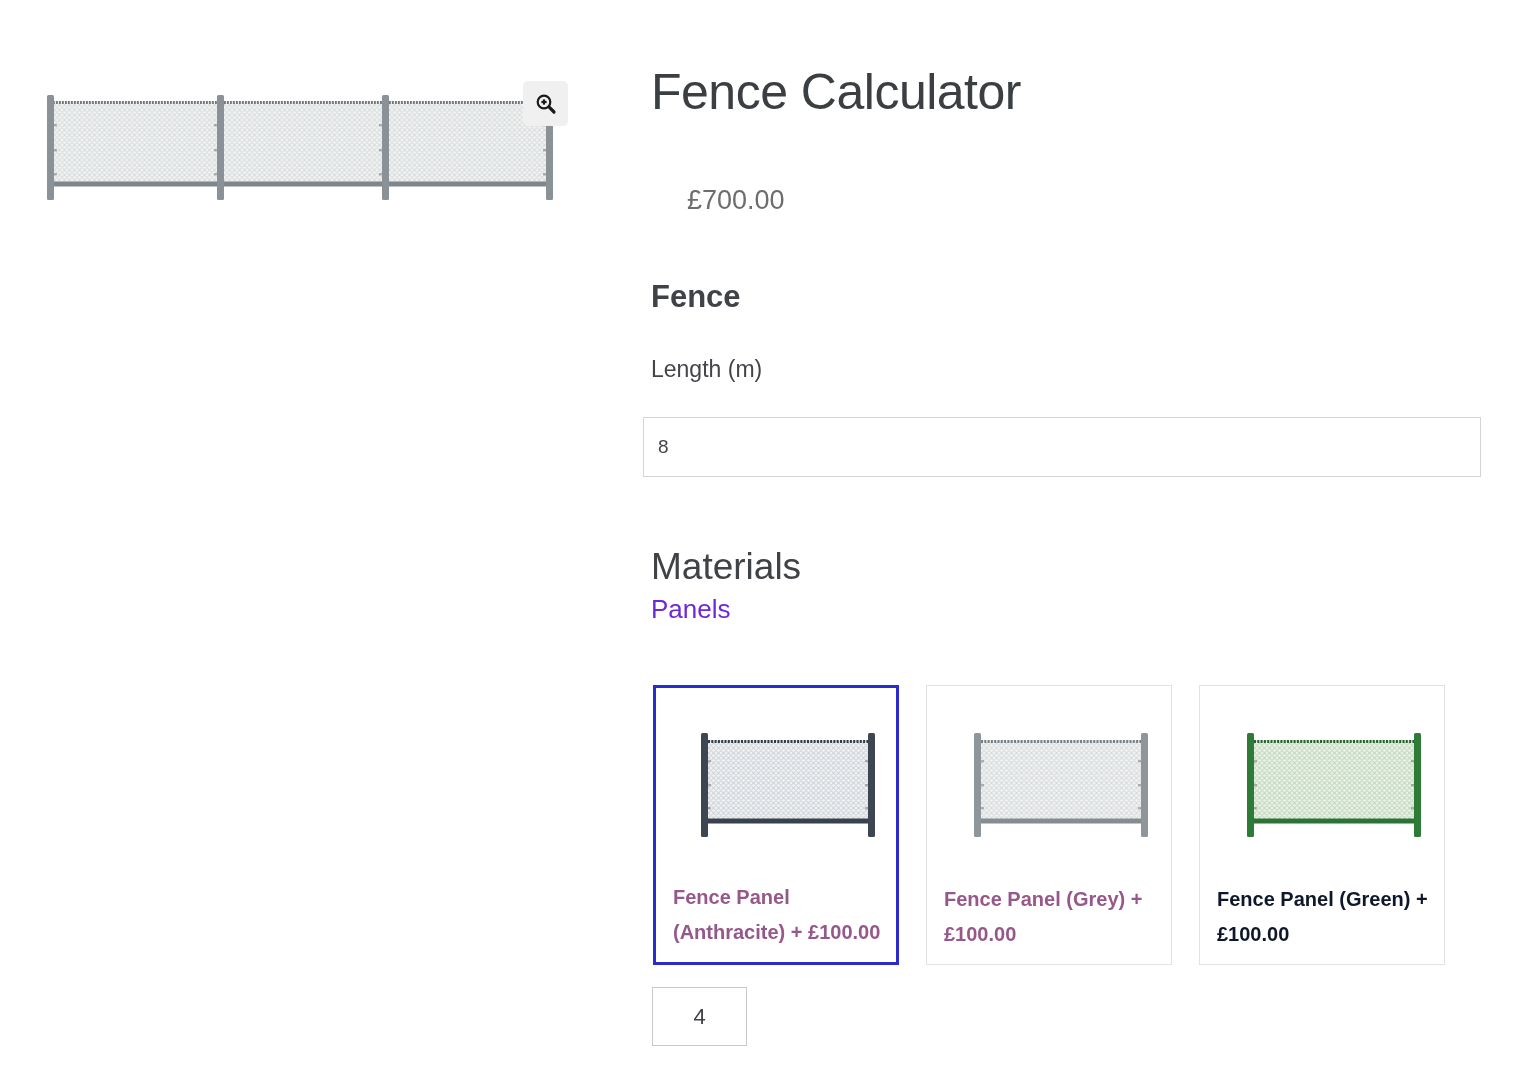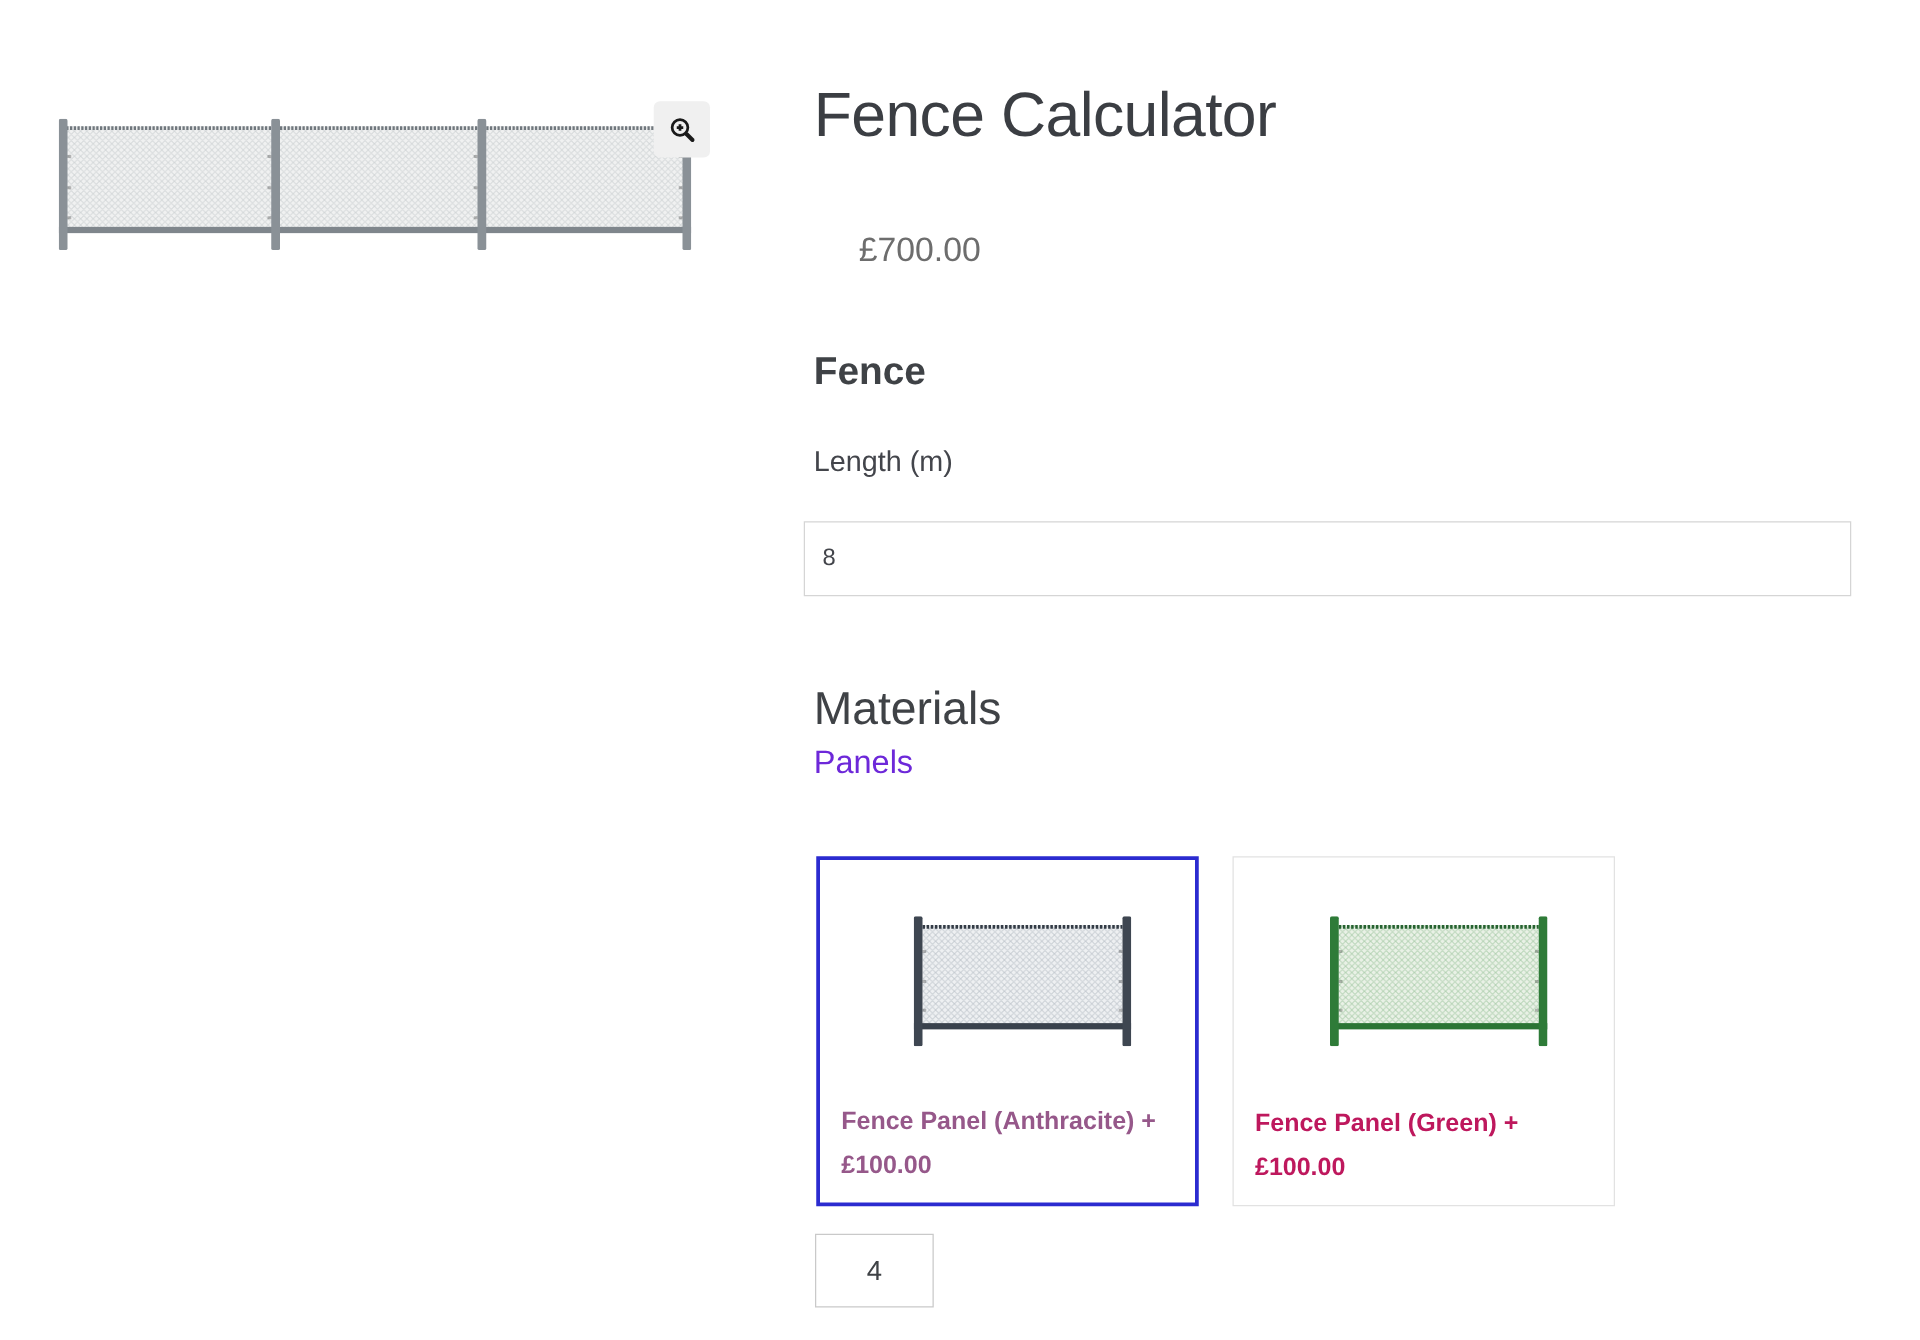--- a/index.html
+++ b/index.html
@@ -39,21 +39,21 @@
     width: 838px; height: 60px;
     border: 1px solid #d5d5d5; background: #fff;
     padding: 0 14px; font-size: 19px; color: #43454b;
     font-family: "Liberation Sans", sans-serif;
     outline: none;
   }
 
   
   .cards { position: absolute; left: 653px; top: 685px; display: flex; gap: 27px; }
   .card {
-    width: 306px; height: 280px;
+    width: 246px; height: 280px;
     background: #fff;
     border: 1px solid #e2e2e2;
     position: relative;
     cursor: pointer;
     padding-left: 24px;
   }
   .card.selected { border-width: 3px; }
   .card-fence { display: block; margin: 47px auto 0; width: 174px; height: 104px; }
   .card.selected .card-fence { margin-top: 45px; }
   .card-label {
@@ -155,35 +155,53 @@
           <rect x="7" y="51" width="3" height="2.4"></rect>
           <rect x="7" y="74" width="3" height="2.4"></rect>
         <rect x="164" y="27" width="3" height="2.4"></rect>
           <rect x="164" y="51" width="3" height="2.4"></rect>
           <rect x="164" y="74" width="3" height="2.4"></rect>
       </g>
     </svg>
     <div class="card-label" style="color: rgb(150, 88, 138);">Fence Panel (Anthracite) + £100.00</div>
   </div>
 
+  <div class="card">
+    <svg class="card-fence" viewBox="0 0 174 104">
+      <rect x="7" y="7" width="160" height="81" fill="url(#mesh1)"></rect>
+      <line x1="7" y1="8.5" x2="167" y2="8.5" stroke-width="3" stroke-dasharray="2 1.3" stroke="#787f85"></line>
+      <rect x="0" y="85.5" width="174" height="5" fill="#858c92"></rect>
+      <rect x="0" y="0" width="7" height="104" rx="1.5" fill="#8f969b"></rect>
+      <rect x="167" y="0" width="7" height="104" rx="1.5" fill="#8f969b"></rect>
+      <g fill="rgba(0,0,0,0.25)">
+        <rect x="7" y="27" width="3" height="2.4"></rect>
+          <rect x="7" y="51" width="3" height="2.4"></rect>
+          <rect x="7" y="74" width="3" height="2.4"></rect>
+        <rect x="164" y="27" width="3" height="2.4"></rect>
+          <rect x="164" y="51" width="3" height="2.4"></rect>
+          <rect x="164" y="74" width="3" height="2.4"></rect>
+      </g>
+    </svg>
+    <div class="card-label" style="color: rgb(150, 88, 138);">Fence Panel (Grey) + £100.00</div>
+  </div>
 
   <div class="card">
     <svg class="card-fence" viewBox="0 0 174 104">
       <rect x="7" y="7" width="160" height="81" fill="url(#mesh2)"></rect>
       <line x1="7" y1="8.5" x2="167" y2="8.5" stroke-width="3" stroke-dasharray="2 1.3" stroke="#266230"></line>
       <rect x="0" y="85.5" width="174" height="5" fill="#2b7434"></rect>
       <rect x="0" y="0" width="7" height="104" rx="1.5" fill="#2e7b38"></rect>
       <rect x="167" y="0" width="7" height="104" rx="1.5" fill="#2e7b38"></rect>
       <g fill="rgba(0,0,0,0.25)">
         <rect x="7" y="27" width="3" height="2.4"></rect>
           <rect x="7" y="51" width="3" height="2.4"></rect>
           <rect x="7" y="74" width="3" height="2.4"></rect>
         <rect x="164" y="27" width="3" height="2.4"></rect>
           <rect x="164" y="51" width="3" height="2.4"></rect>
           <rect x="164" y="74" width="3" height="2.4"></rect>
       </g>
     </svg>
-    <div class="card-label" style="color: #be185d;">Fence Panel (Green) + £100.00</div>
+    <div class="card-label" style="color: #0f172a;">Fence Panel (Green) + £100.00</div>
   </div>
 
 </div>
 
 <input class="qty-input" type="text" value="4" style="">
 
 </body></html>

